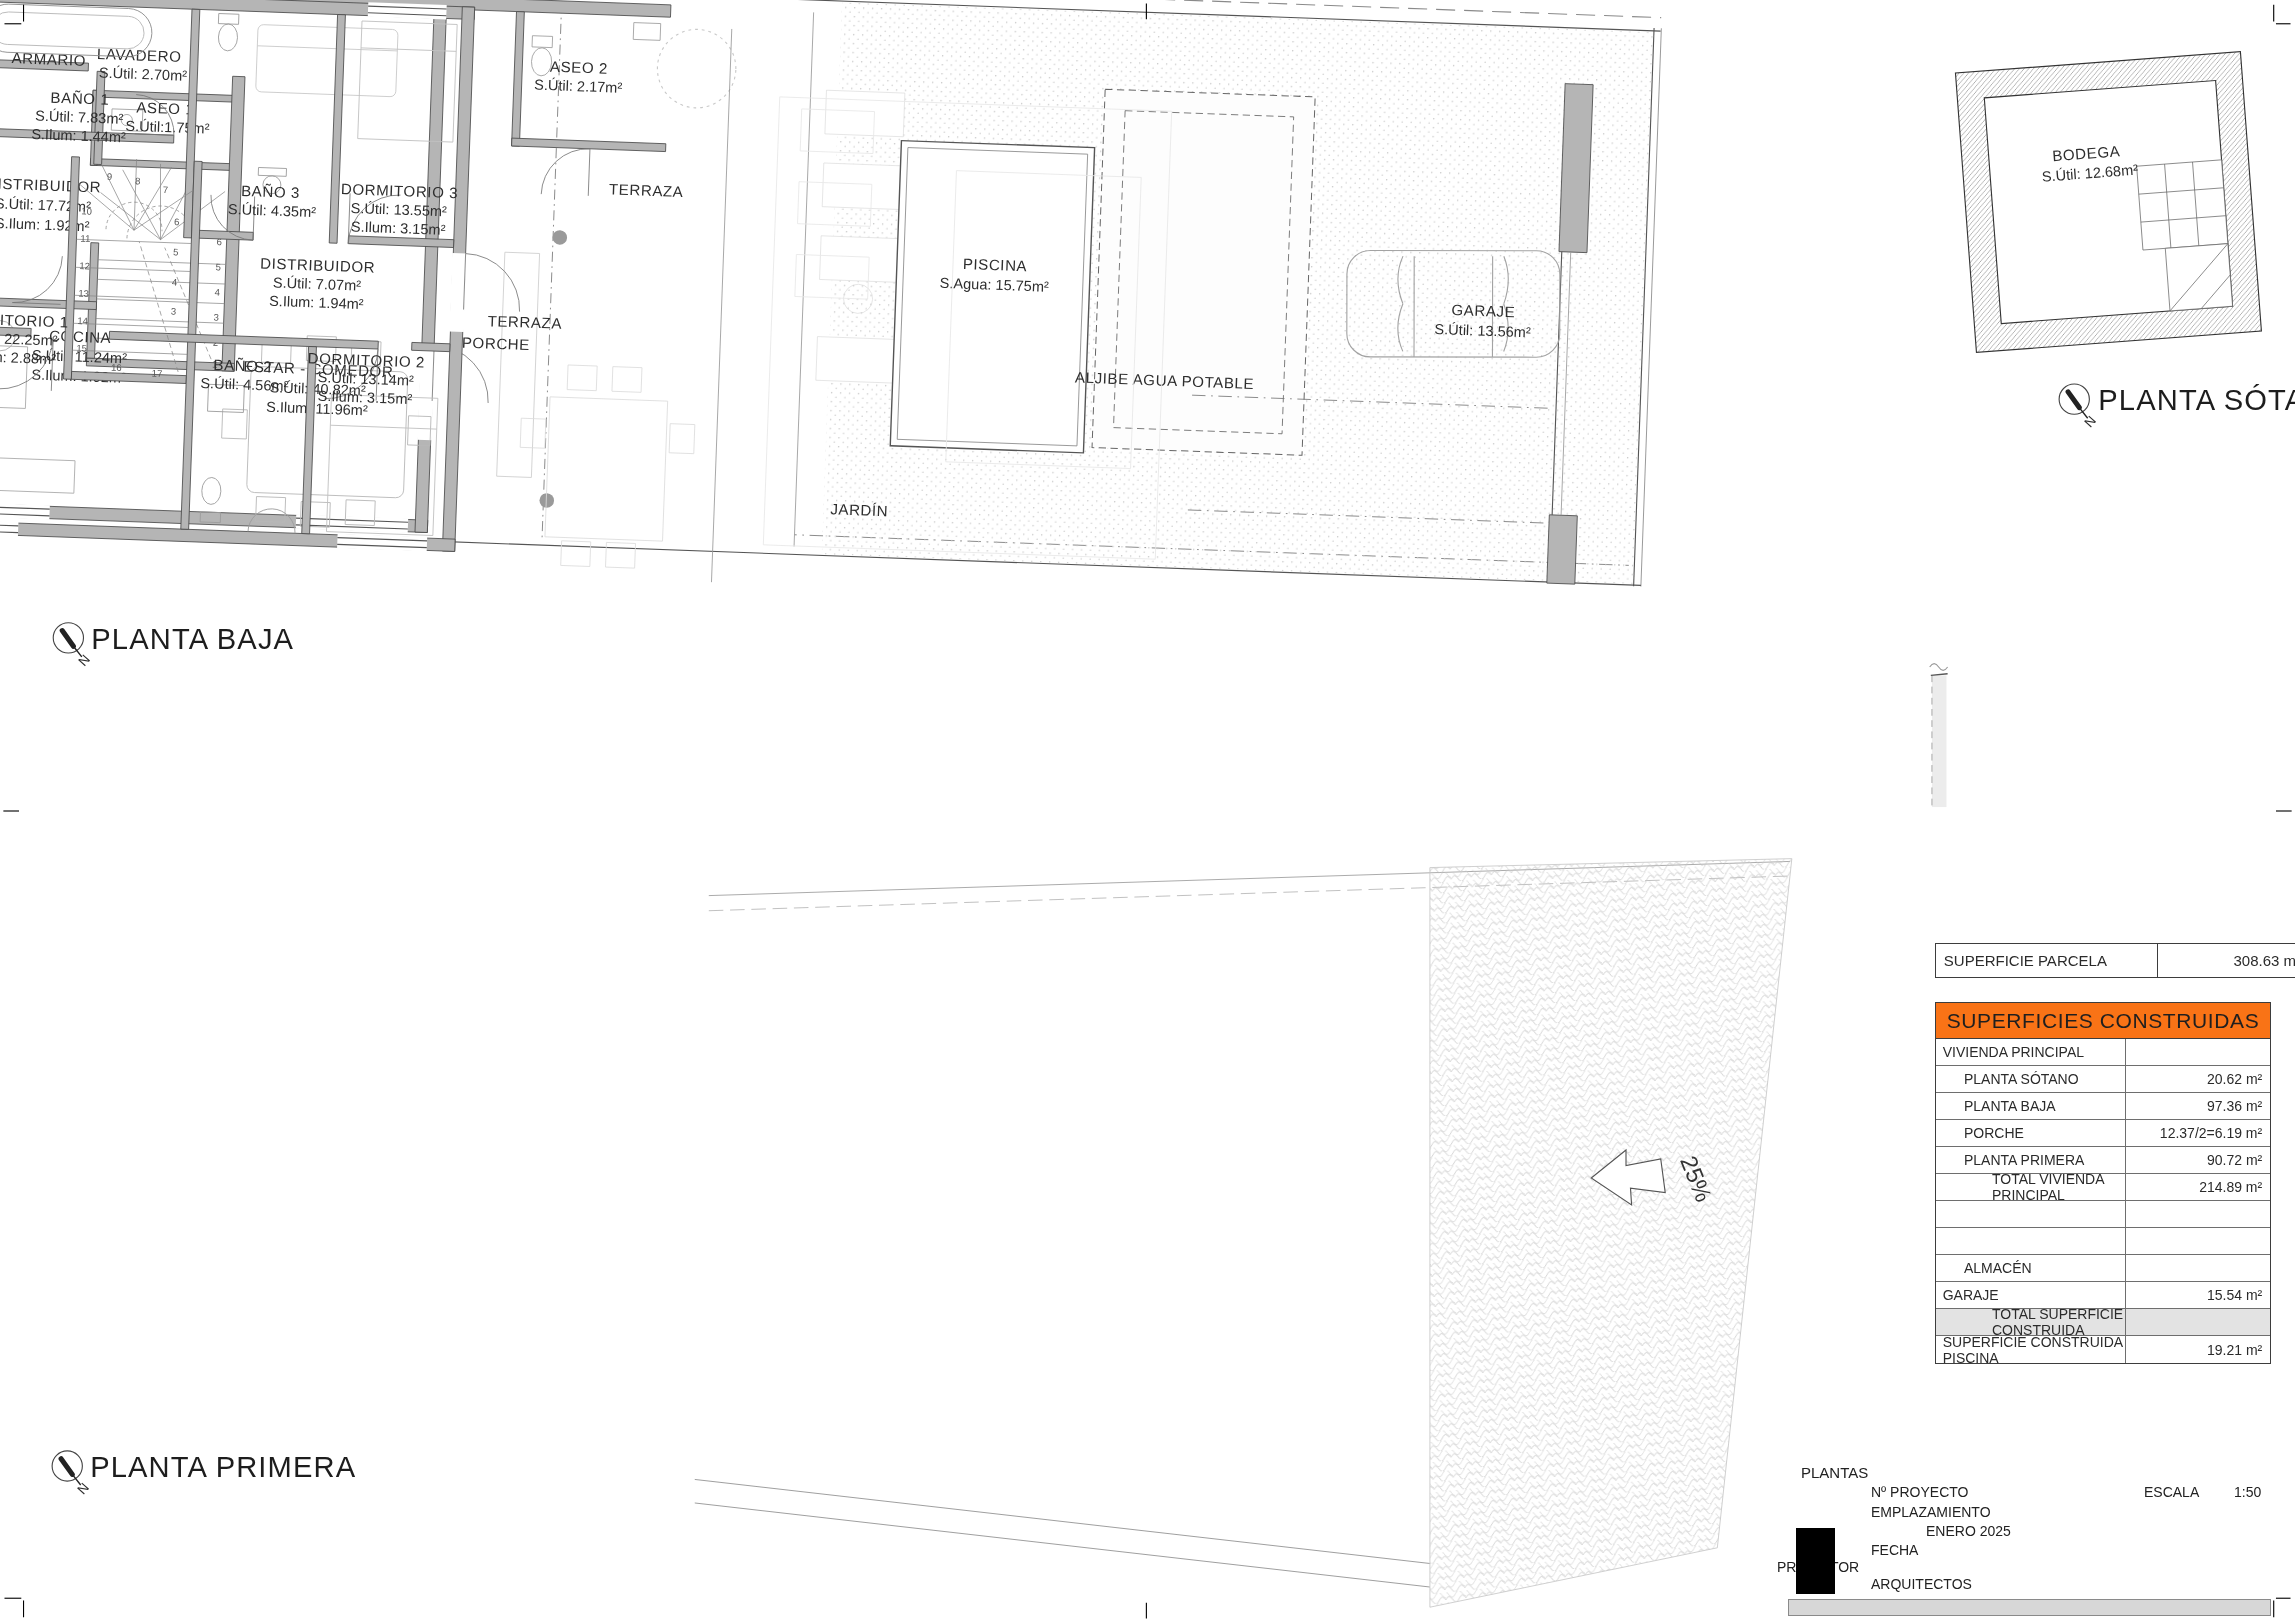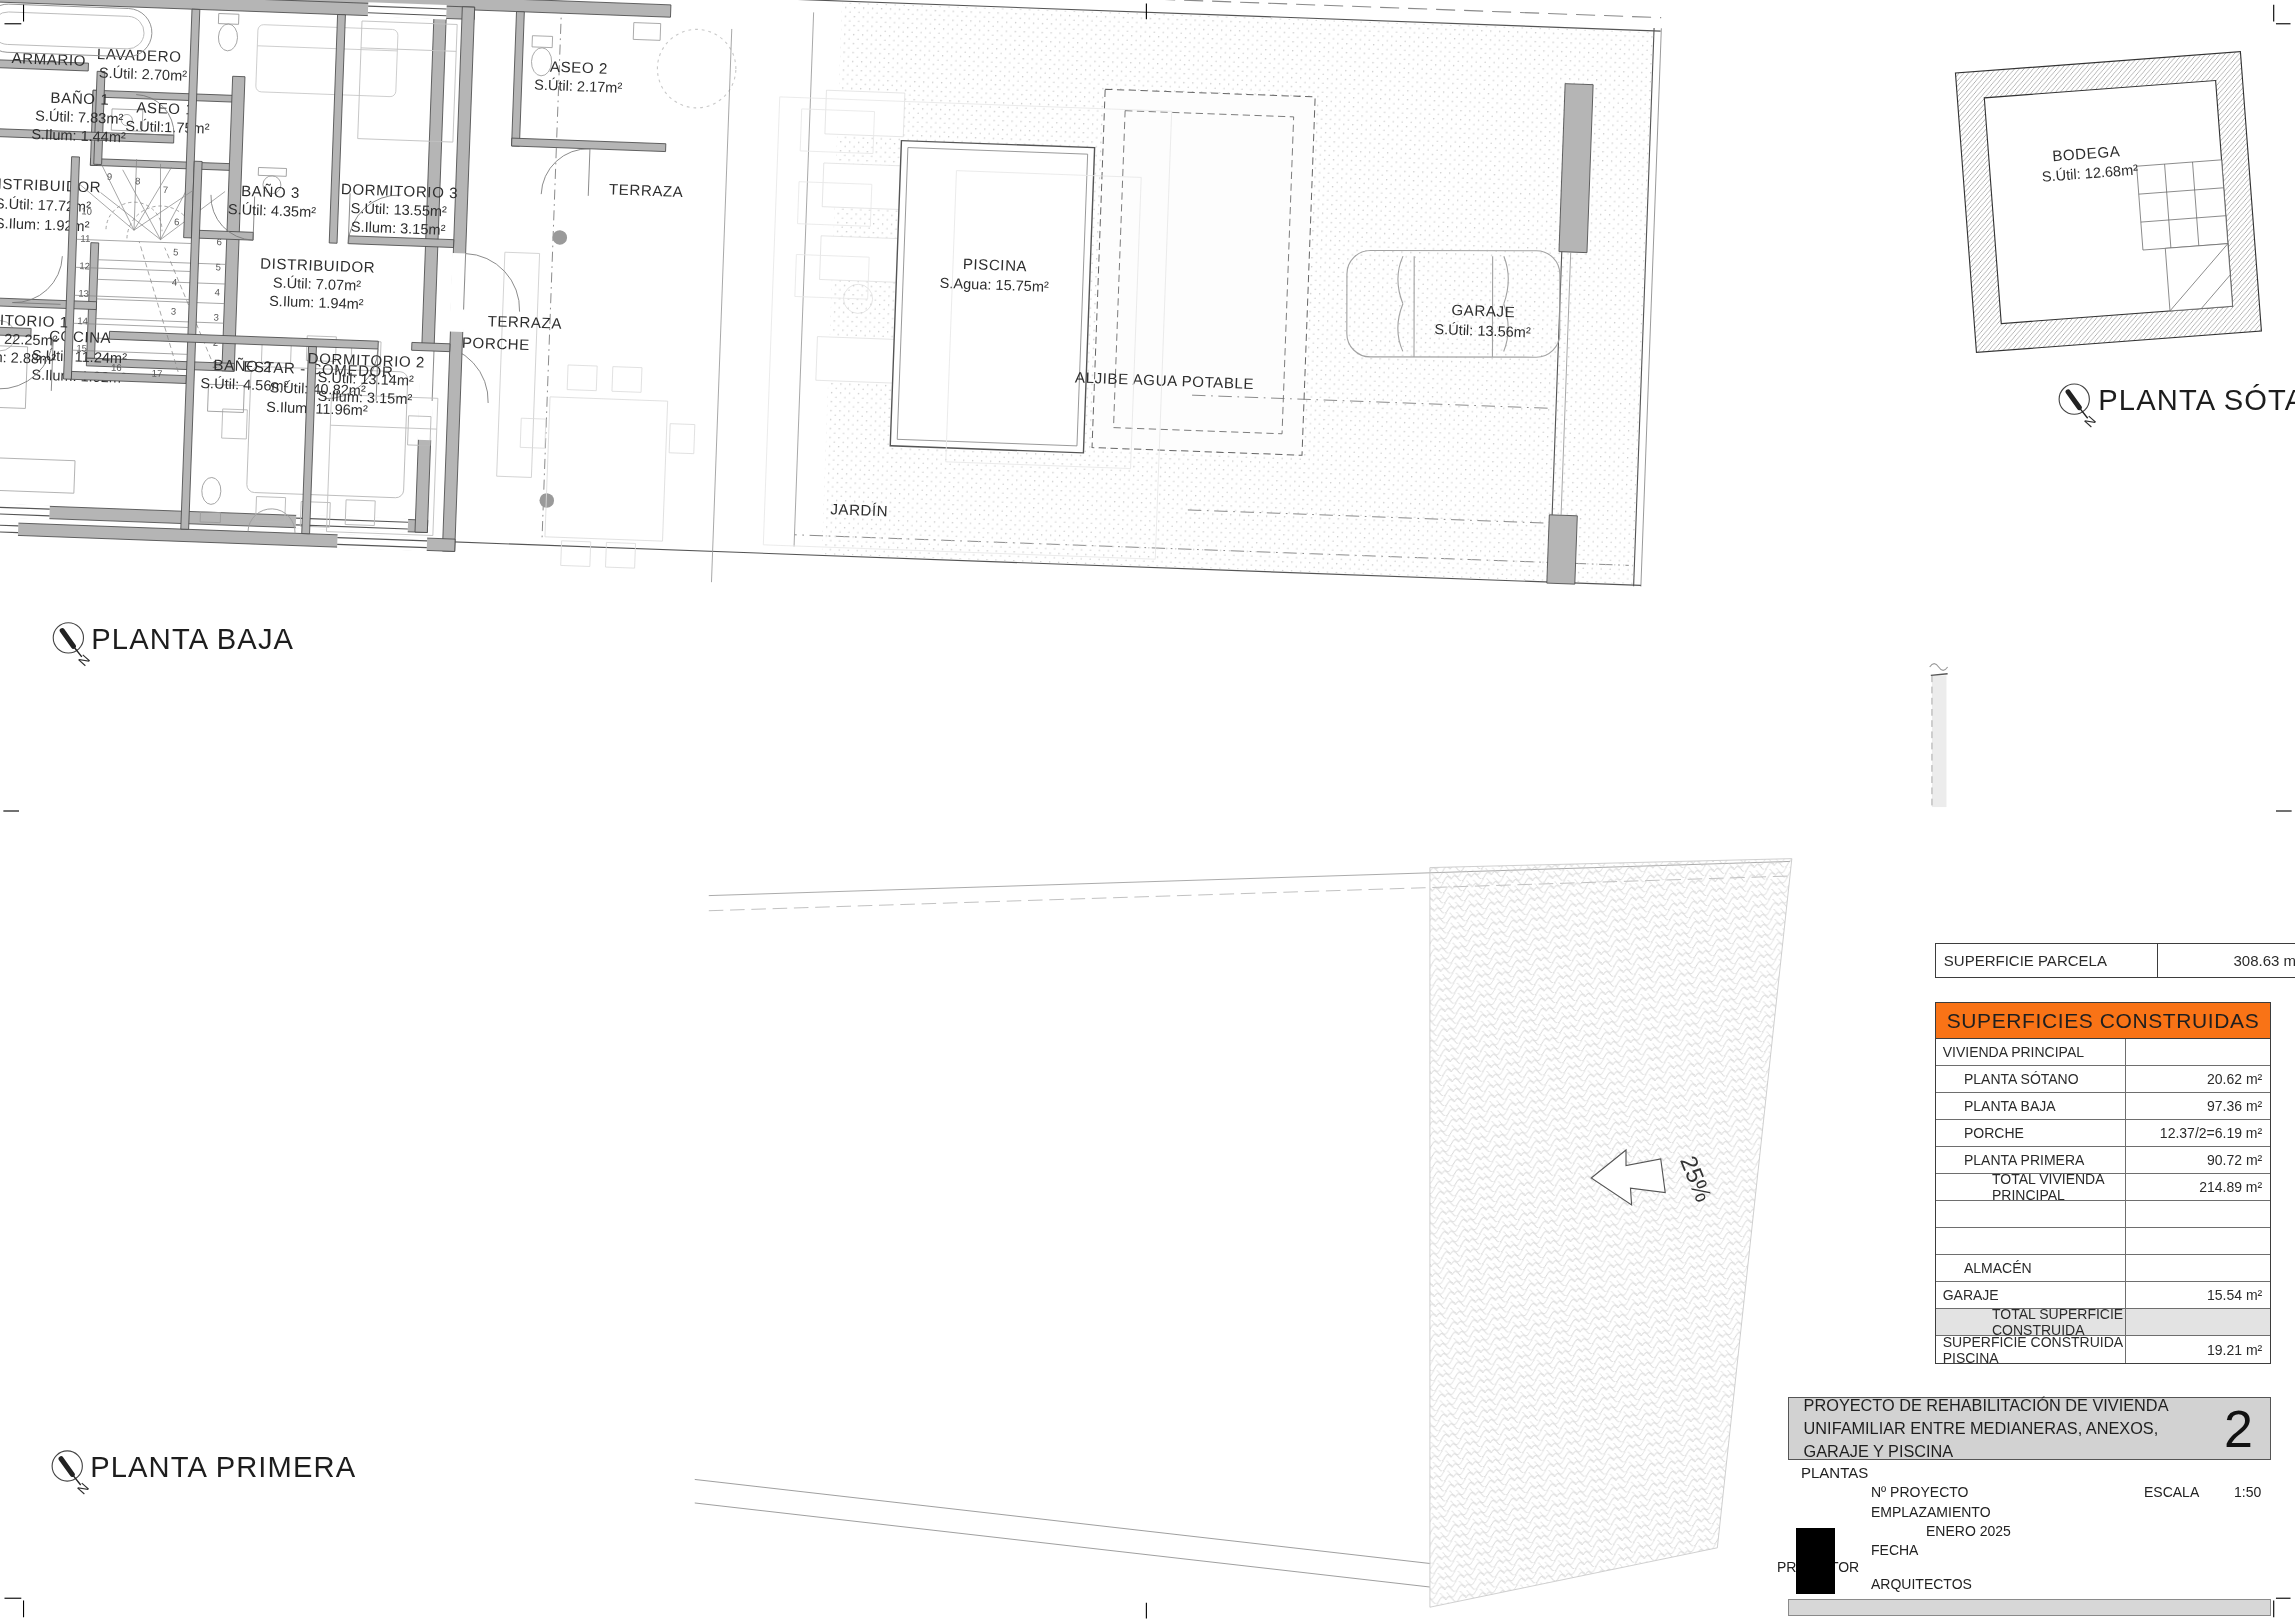--- a/index.html
+++ b/index.html
@@ -499,24 +499,20 @@
     <div class="row i2 shaded">
         <div class="lbl">TOTAL  SUPERFICIE CONSTRUIDA</div>
         <div class="val"></div>
       </div>
     <div class="row">
         <div class="lbl">SUPERFICIE CONSTRUIDA PISCINA</div>
         <div class="val">19.21 m²</div>
       </div>
   </div>
 
-  <div class="tb-bar">
-    <div class="tb-title">PROYECTO DE REHABILITACIÓN DE VIVIENDA UNIFAMILIAR ENTRE MEDIANERAS, ANEXOS, GARAJE Y PISCINA</div>
-    <div class="tb-num">2</div>
-  </div>
   <div class="tb-txt" style="left:1801px;top:1464px;font-size:15px;">PLANTAS</div>
   <div class="tb-txt" style="left:1871px;top:1484px;">Nº PROYECTO</div>
   <div class="tb-txt" style="left:1871px;top:1504px;">EMPLAZAMIENTO</div>
   <div class="tb-txt" style="left:1926px;top:1523px;">ENERO 2025</div>
   <div class="tb-txt" style="left:1871px;top:1542px;">FECHA</div>
   <div class="tb-txt" style="left:1777px;top:1559px;">PROMOTOR</div>
   <div class="tb-txt" style="left:1871px;top:1576px;">ARQUITECTOS</div>
   <div class="tb-txt" style="left:2144px;top:1484px;">ESCALA</div>
   <div class="tb-txt" style="left:2234px;top:1484px;">1:50</div>
   <div class="logo"></div>

